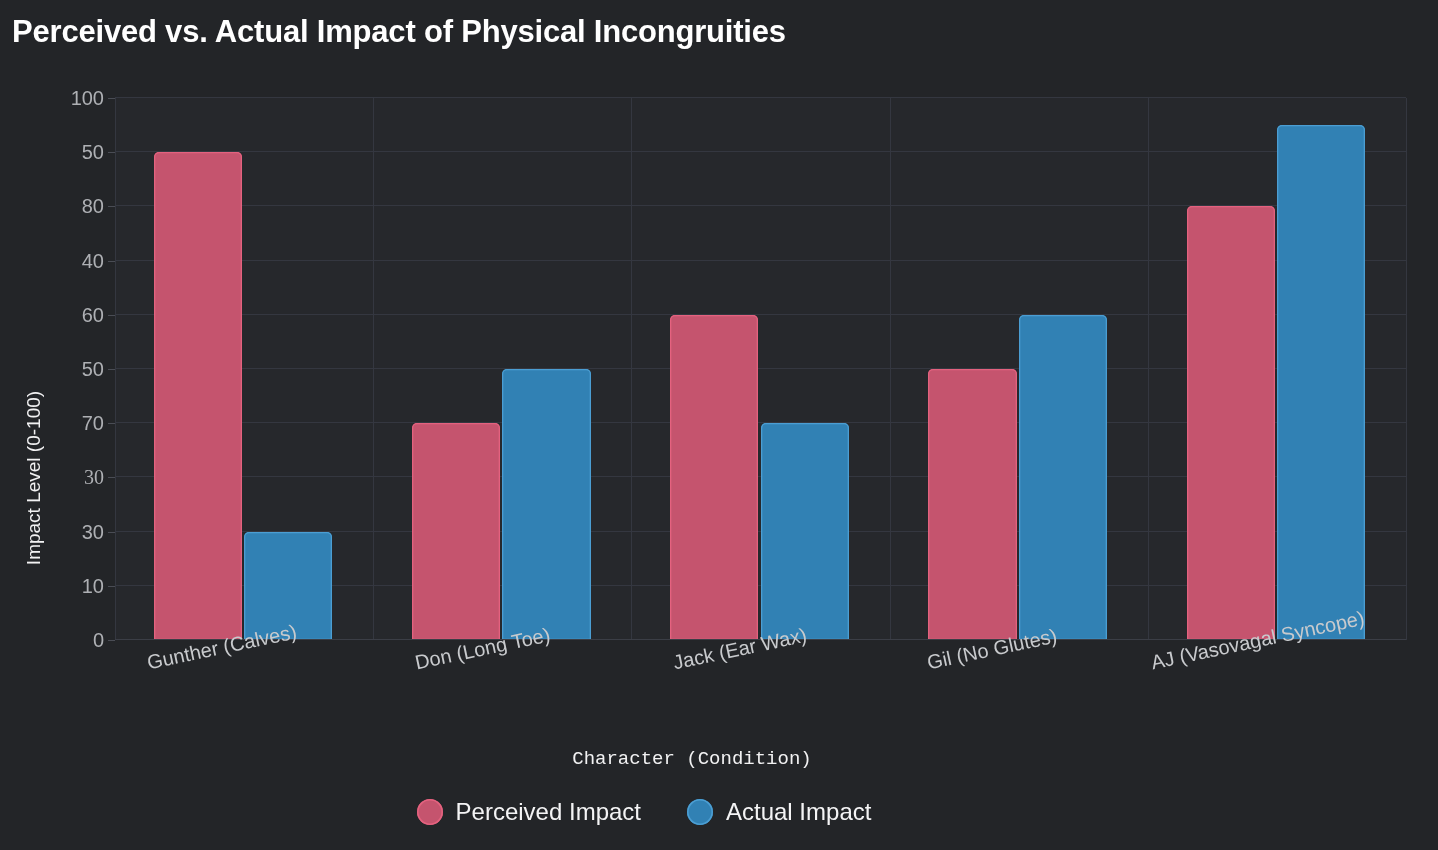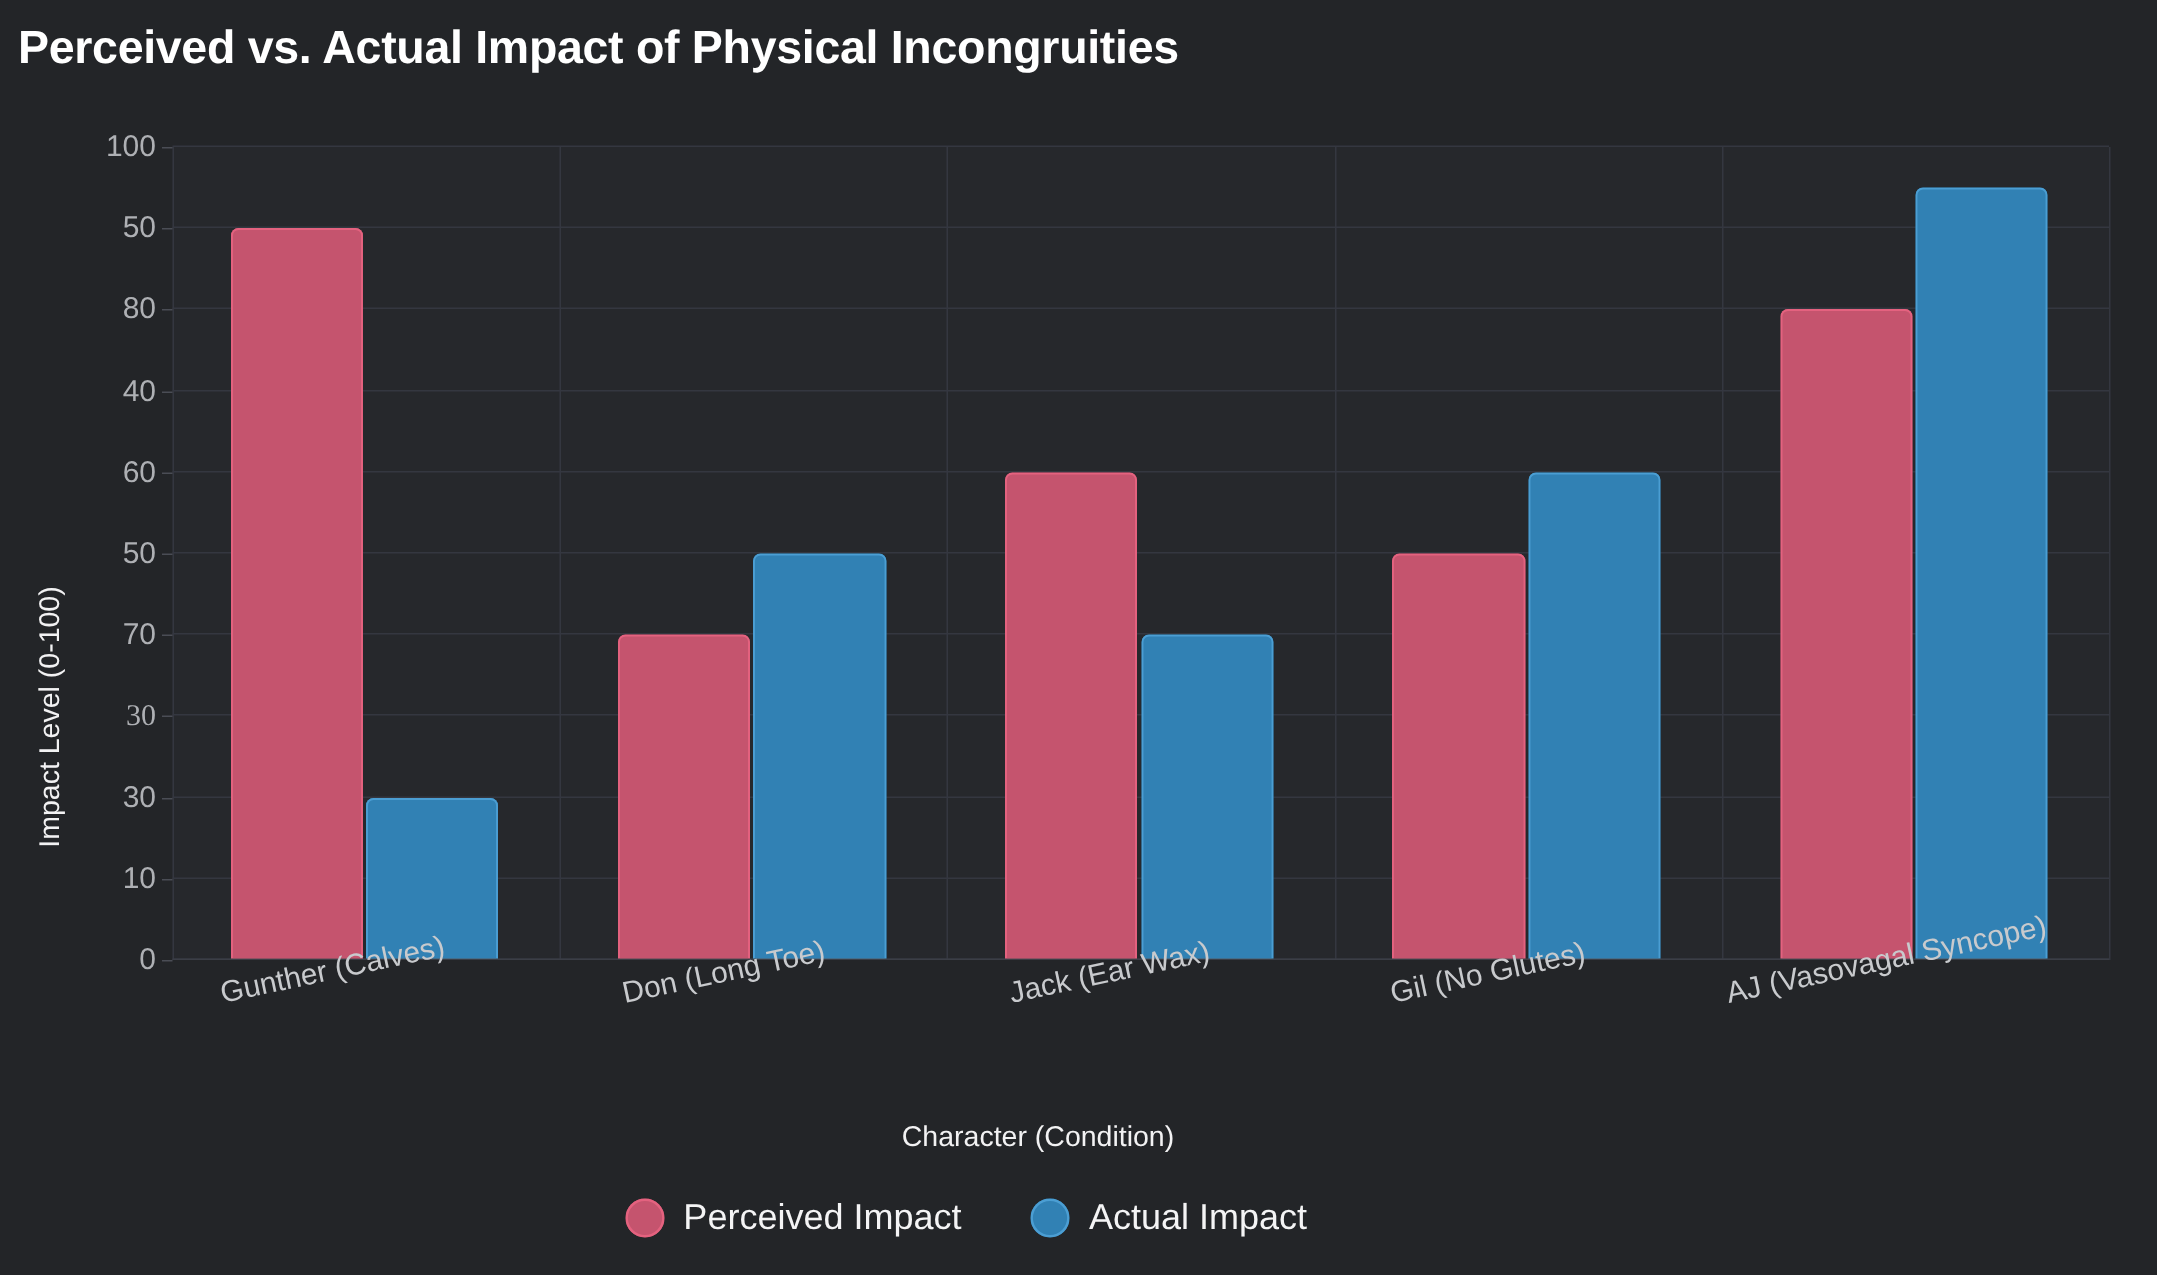--- a/index.html
+++ b/index.html
@@ -122,20 +122,21 @@
     transform-origin: left top;
     transform: rotate(-12deg);
   }
   .x-axis-title {
     position: absolute;
     top: 748px; left: 0; width: 1384px;
     text-align: center;
     color: #f2f2f3;
     font-size: 19px;
     white-space: nowrap;
+    font-family: Liberation Mono, monospace;
   }
 
   
   .legend {
     position: absolute;
     top: 798px; left: 0; width: 1270px;
     display: flex;
     justify-content: center;
     align-items: center;
     gap: 46px;

